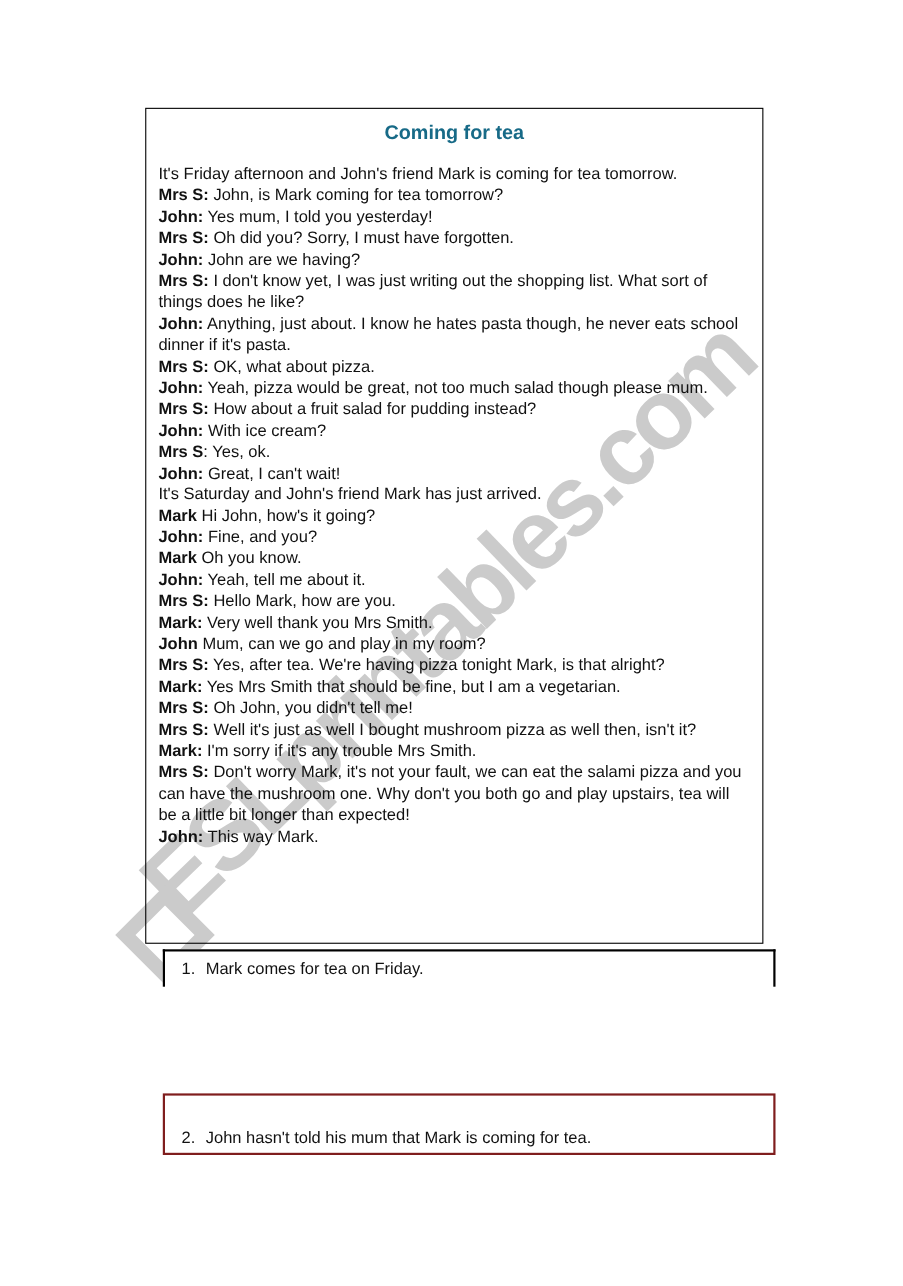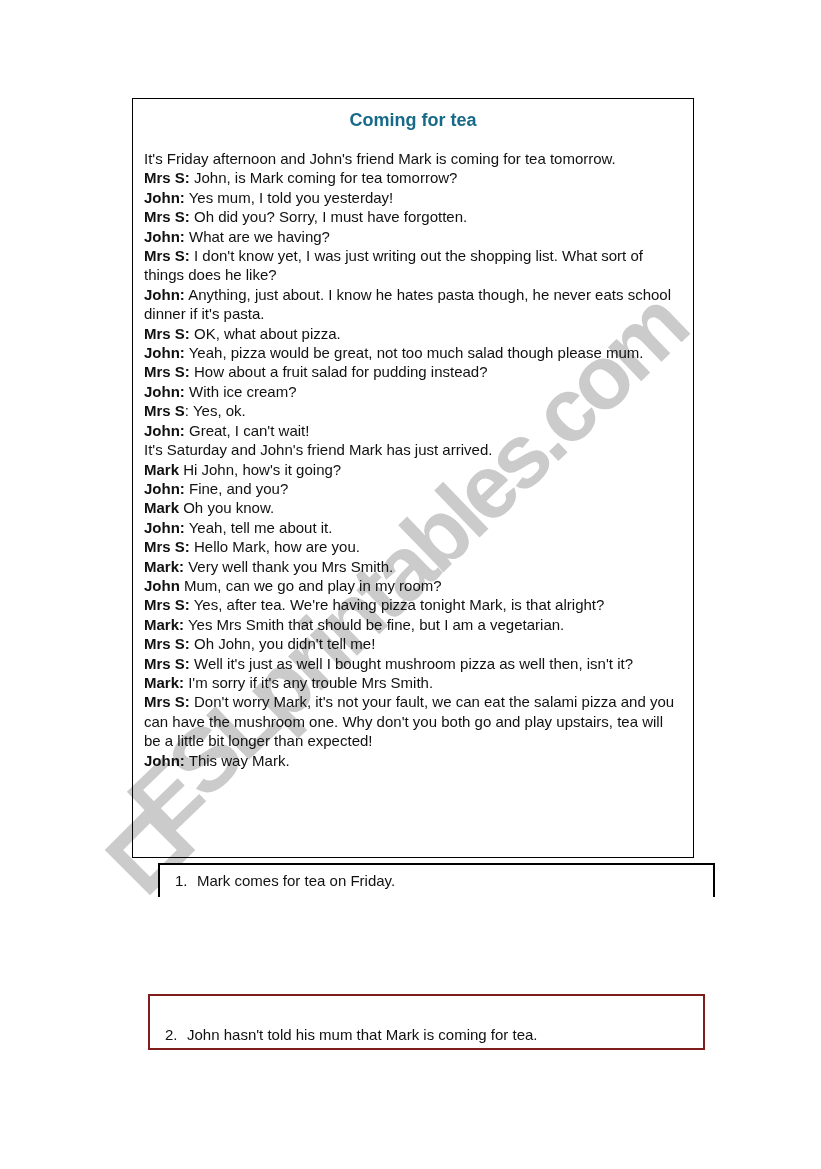--- a/index.html
+++ b/index.html
@@ -55,21 +55,21 @@
     margin: 2px 0 18px 0;
   }
   .line {
     font-size: 15px;
     line-height: 19.4px;
   }
   .line b { font-weight: bold; }
   
   .q1-box {
     position: absolute;
-    left: 158px;
+    left: 148px;
     top: 863px;
     width: 557px;
     height: 34px;
     border: 2px solid #000000;
     border-bottom: none;
     box-sizing: border-box;
     background: #ffffff;
     z-index: 2;
     padding: 7px 14px 0 15px;
     font-size: 15px;
@@ -115,21 +115,21 @@
 
   <div class="logo-diamond" id="logo-diamond" style="border-color: rgb(203, 203, 203);"></div>
 
   <div class="main-box">
     <div class="doc-title" id="doc-title" style="color: rgb(23, 106, 135);">Coming for tea</div>
     <div id="dialogue">
         <div class="line"><b></b><span>It's Friday afternoon and John's friend Mark is coming for tea tomorrow.</span></div>
         <div class="line"><b>Mrs S:</b><span> John, is Mark coming for tea tomorrow?</span></div>
         <div class="line"><b>John:</b><span> Yes mum, I told you yesterday!</span></div>
         <div class="line"><b>Mrs S:</b><span> Oh did you? Sorry, I must have forgotten.</span></div>
-        <div class="line"><b>John:</b><span> What are we having?</span></div>
+        <div class="line"><b>John:</b><span> John are we having?</span></div>
         <div class="line"><b>Mrs S:</b><span> I don't know yet, I was just writing out the shopping list. What sort of things does he like?</span></div>
         <div class="line"><b>John:</b><span> Anything, just about. I know he hates pasta though, he never eats school dinner if it's pasta.</span></div>
         <div class="line"><b>Mrs S:</b><span> OK, what about pizza.</span></div>
         <div class="line"><b>John:</b><span> Yeah, pizza would be great, not too much salad though please mum.</span></div>
         <div class="line"><b>Mrs S:</b><span> How about a fruit salad for pudding instead?</span></div>
         <div class="line"><b>John:</b><span> With ice cream?</span></div>
         <div class="line"><b>Mrs S</b><span>: Yes, ok.</span></div>
         <div class="line"><b>John:</b><span> Great, I can't wait!</span></div>
         <div class="line"><b></b><span>It's Saturday and John's friend Mark has just arrived.</span></div>
         <div class="line"><b>Mark</b><span> Hi John, how's it going?</span></div>

